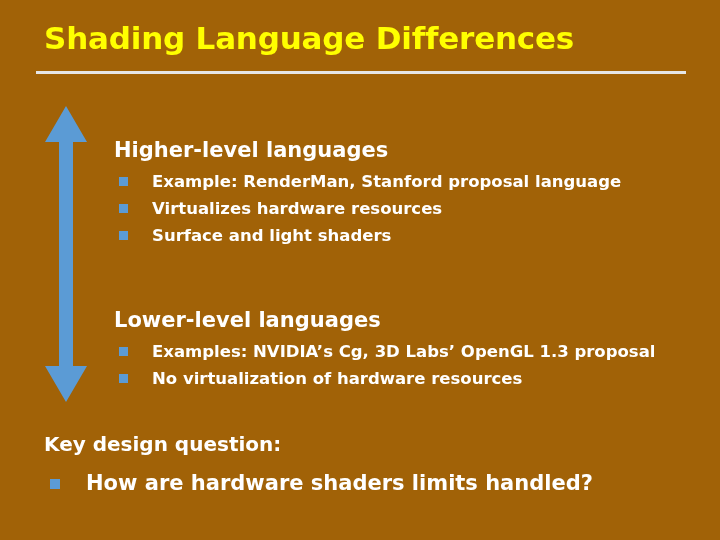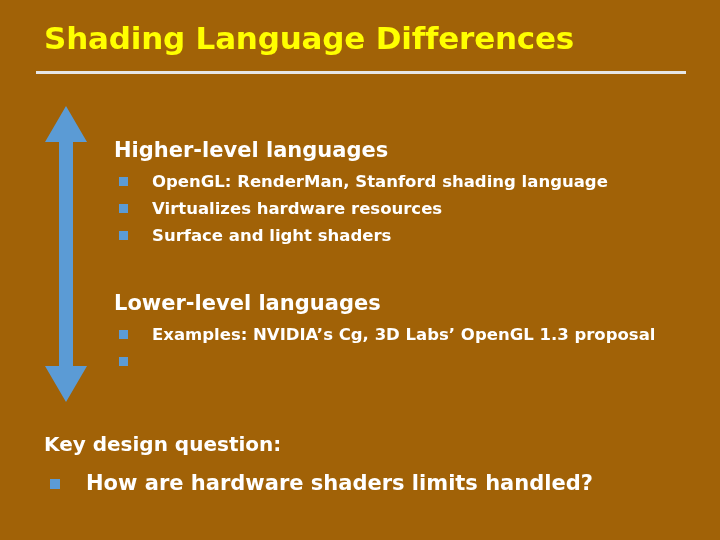--- a/index.html
+++ b/index.html
@@ -49,21 +49,21 @@
     width: 48px;
     height: 296px;
   }
 
   
   .group {
     position: absolute;
     left: 114px;
   }
   #group-higher { top: 110px; margin-top: 27px; }
-  #group-lower  { top: 290px; }
+  #group-lower  { top: 307px; }
 
   .group-heading {
     color: #ffffff;
     font-size: 21px;
     font-weight: bold;
     line-height: 26px;
     white-space: nowrap;
     margin: 0 0 5px 0;
   }
 
@@ -142,21 +142,21 @@
     <svg width="48" height="296" viewBox="0 0 48 296" xmlns="http://www.w3.org/2000/svg" aria-hidden="true">
       <polygon points="24,0 45,36 31,36 31,260 45,260 24,296 3,260 17,260 17,36 3,36" fill="#5b9bd5"></polygon>
     </svg>
   </div>
 
   <div class="group" id="group-higher">
     <div class="group-heading">Higher-level languages</div>
     <ul class="bullet-list">
       <li class="bullet-item">
         <span class="bullet-square"></span>
-        <span>OpenGL: RenderMan, Stanford shading language</span>
+        <span>Example: RenderMan, Stanford proposal language</span>
       </li>
       <li class="bullet-item">
         <span class="bullet-square"></span>
         <span>Virtualizes hardware resources</span>
       </li>
       <li class="bullet-item">
         <span class="bullet-square"></span>
         <span>Surface and light shaders</span>
       </li>
     </ul>
@@ -165,20 +165,24 @@
   <div class="group" id="group-lower">
     <div class="group-heading">Lower-level languages</div>
     <ul class="bullet-list">
       <li class="bullet-item">
         <span class="bullet-square"></span>
         <span>Examples: NVIDIA’s Cg,  3D Labs’ OpenGL 1.3 proposal</span>
       </li>
       <li class="bullet-item">
         <span class="bullet-square"></span>
       </li>
+      <li class="bullet-item">
+        <span class="bullet-square"></span>
+        <span>No virtualization of hardware resources</span>
+      </li>
     </ul>
   </div>
 
   <div id="question-block">
     <div class="question-heading">Key design question:</div>
     <ul class="question-list">
       <li class="question-item">
         <span class="question-square"></span>
         <span>How are hardware shaders limits handled?</span>
       </li>

